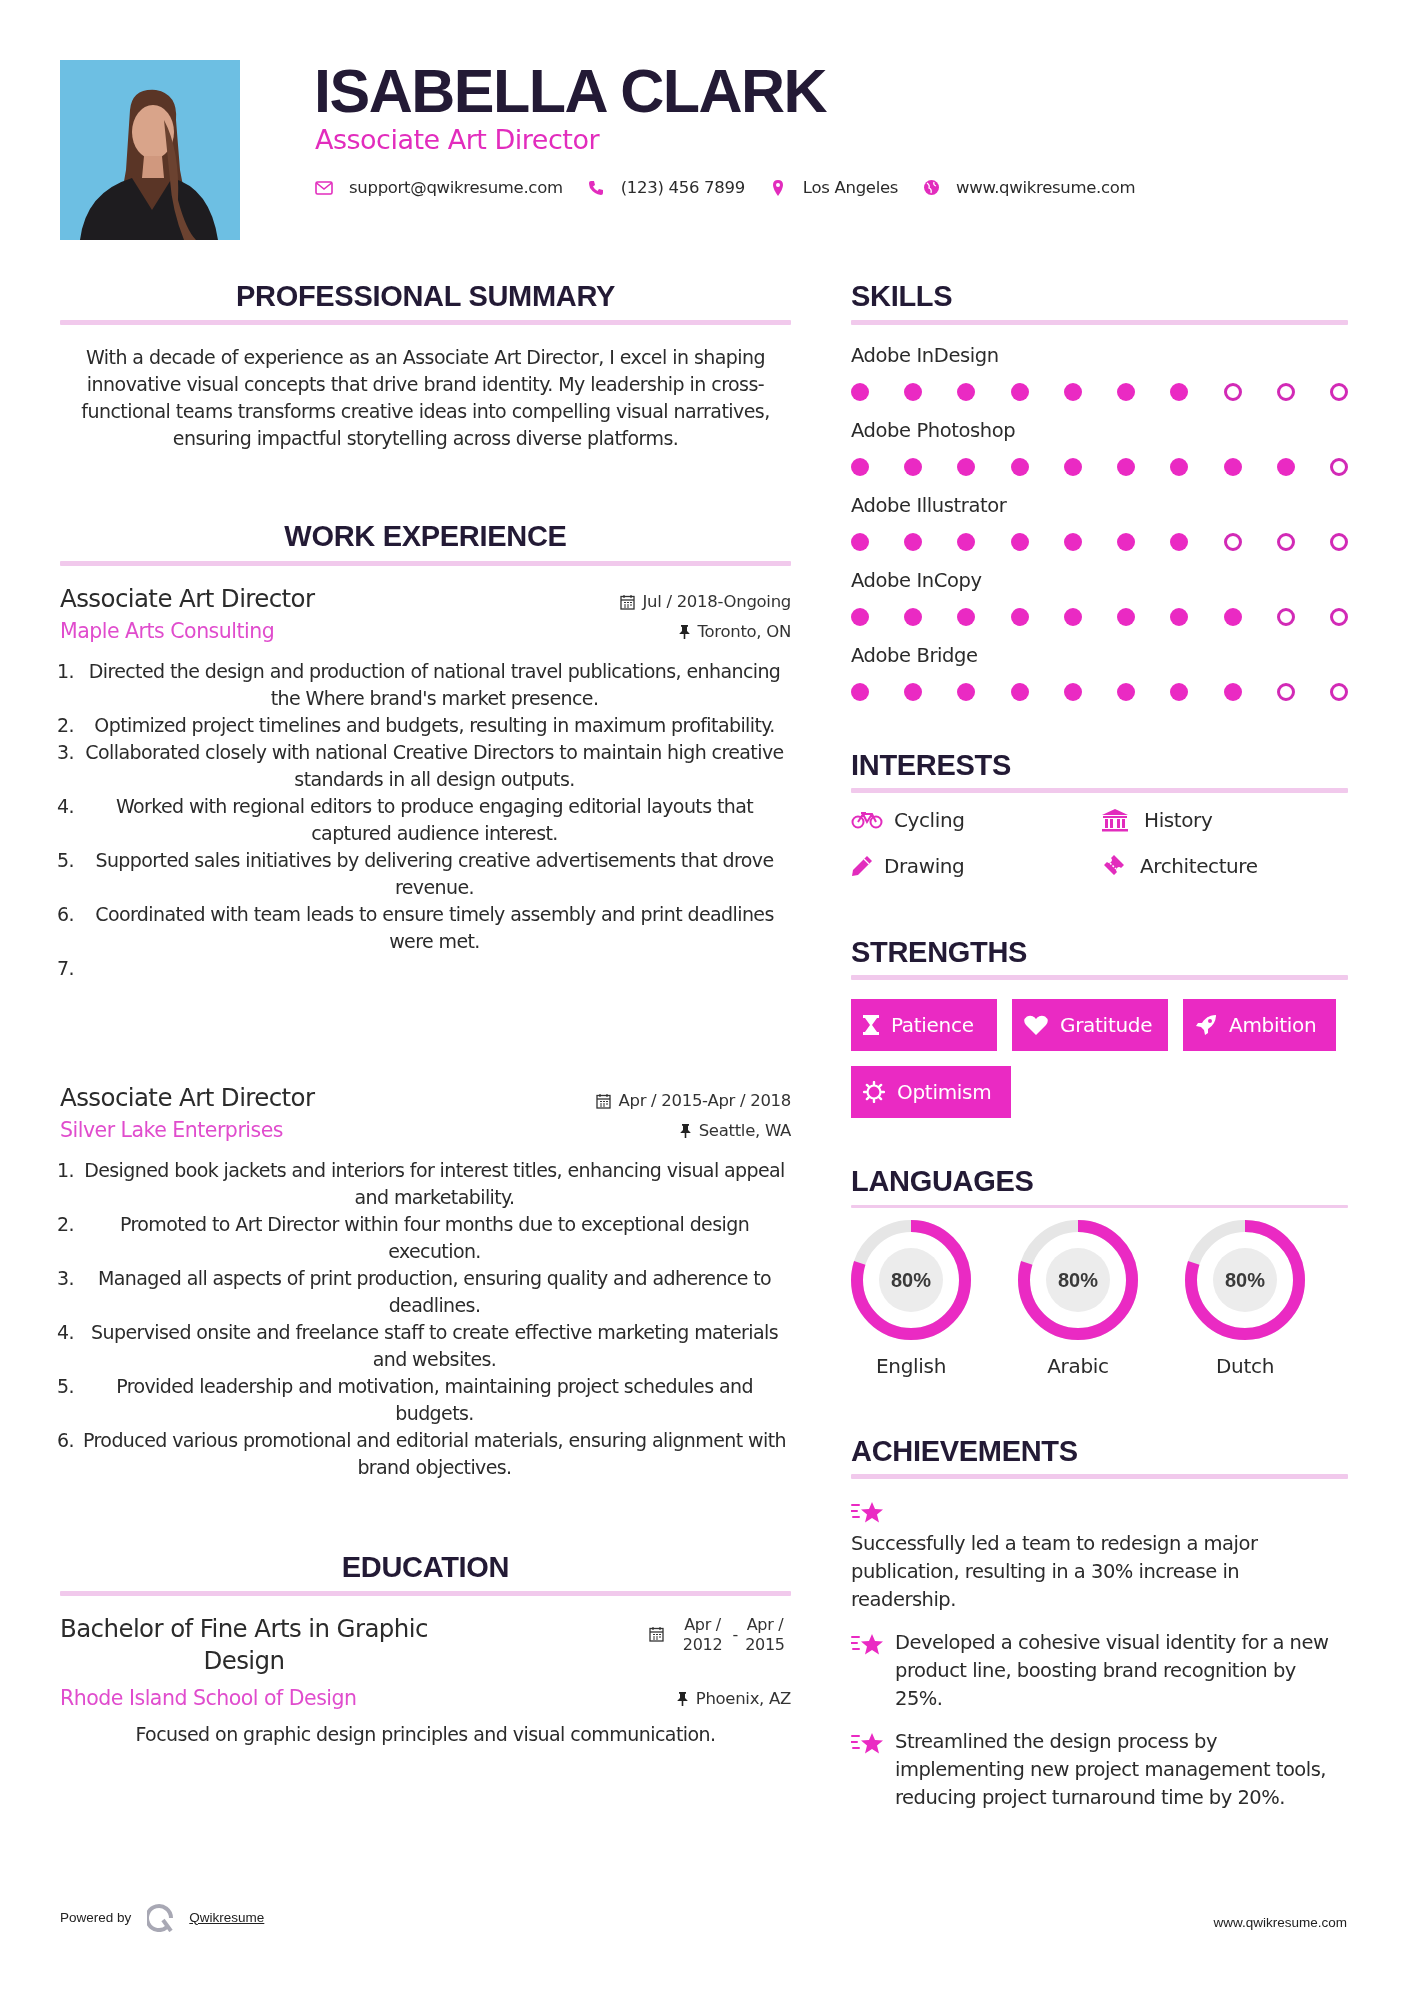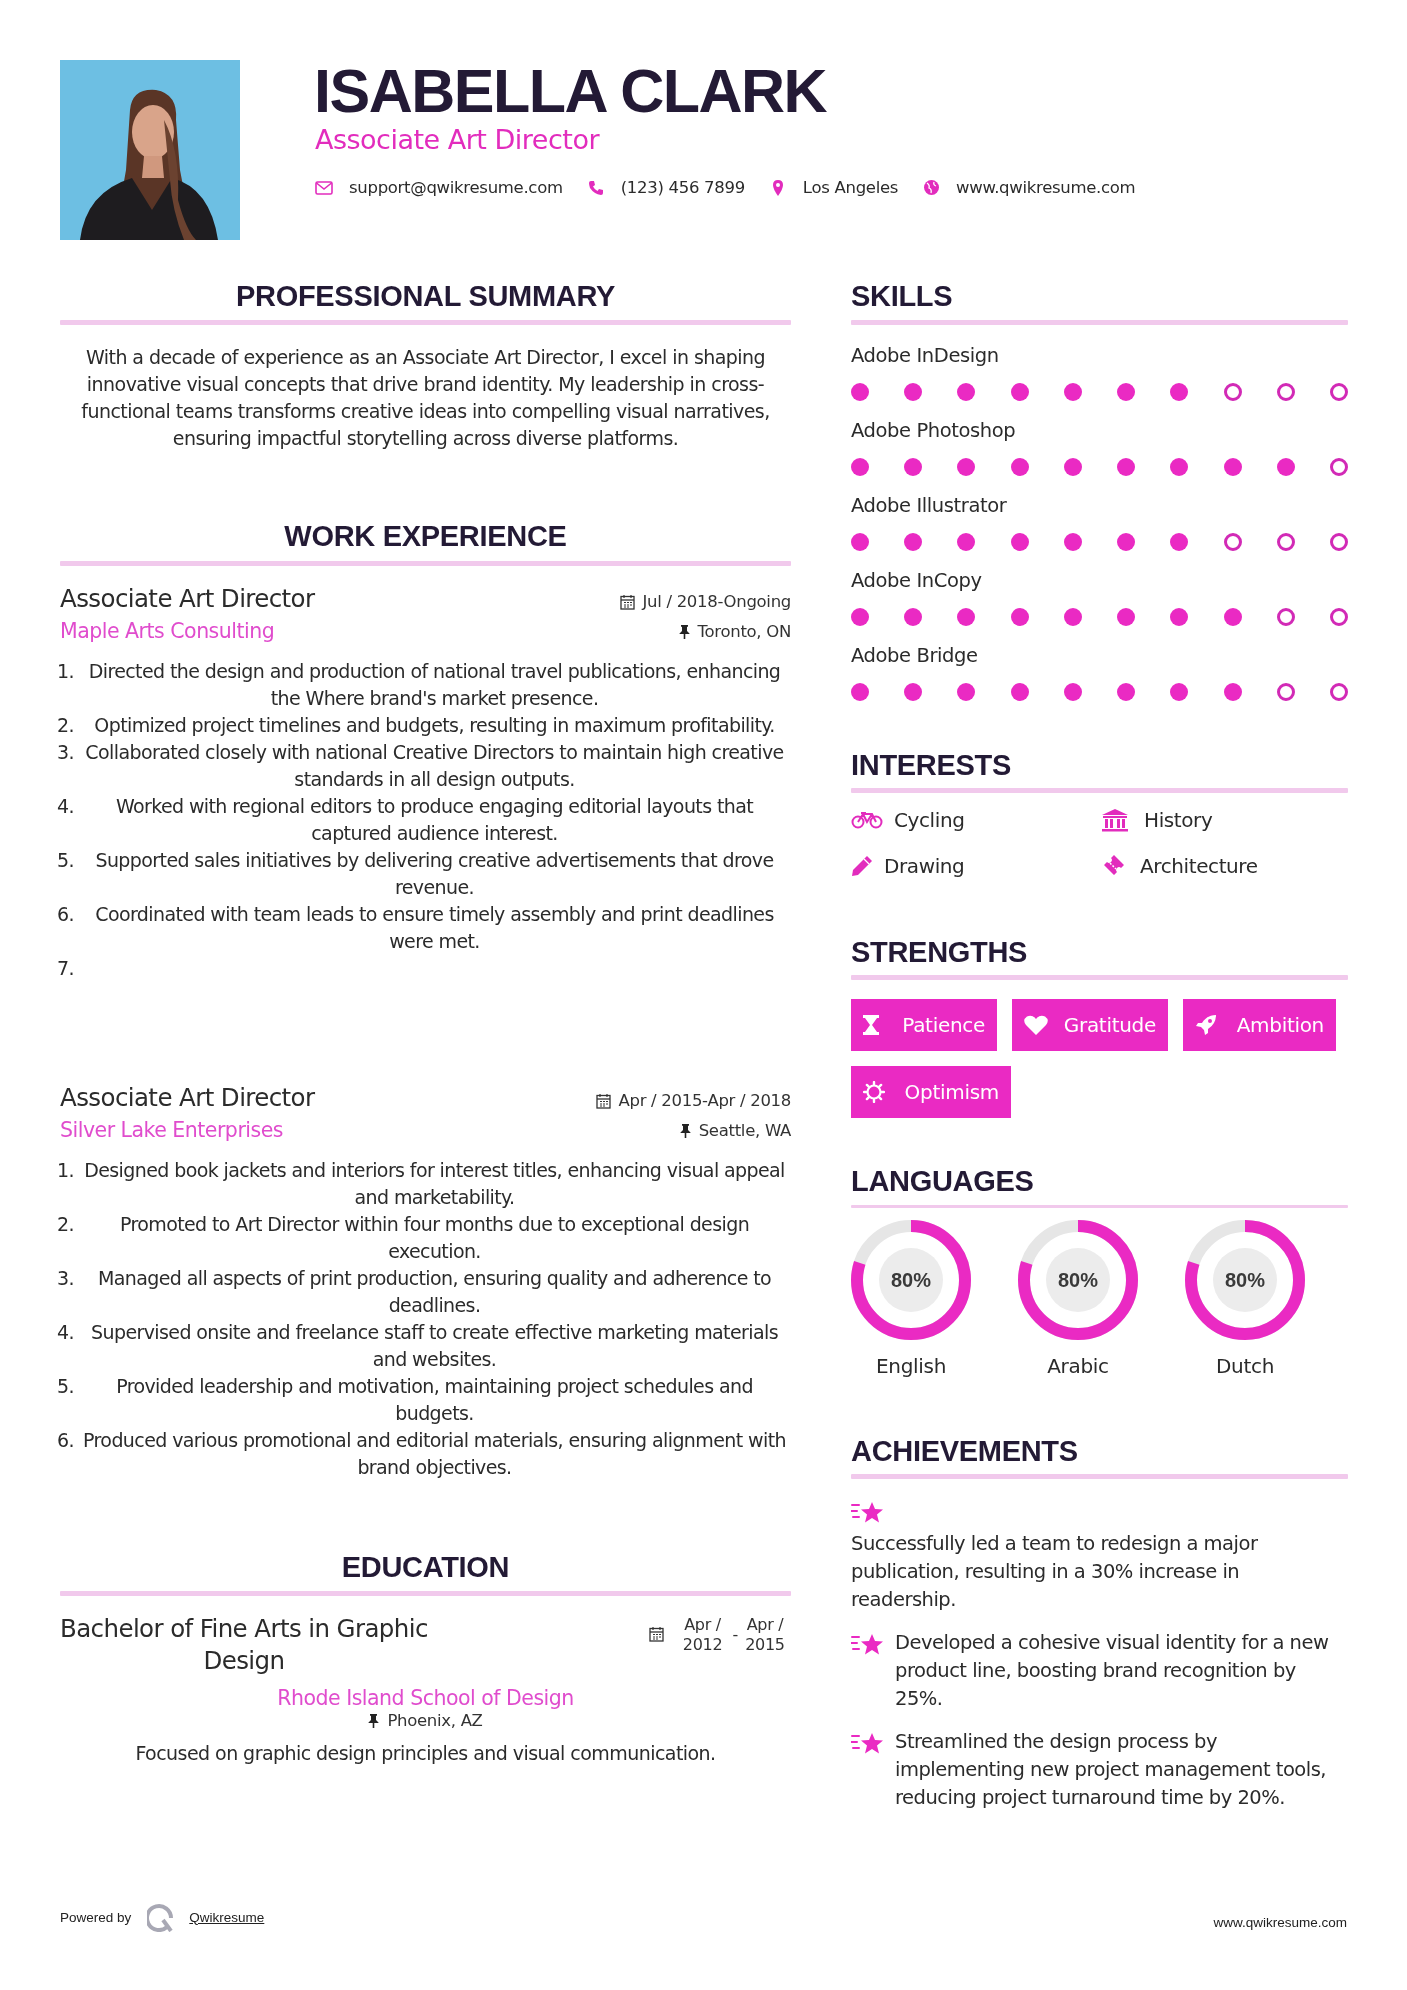--- a/index.html
+++ b/index.html
@@ -38,21 +38,21 @@
   .skill-name { font-size: 19.5px; line-height: 26px; color: #2b2b2b; letter-spacing: -0.4px; }
   .dots { display: flex; justify-content: space-between; width: 497px; height: 20px; align-items: center; margin-top: 13px; }
   .dot { width: 18px; height: 18px; border-radius: 50%; background: #ea2ac3; }
   .dot.empty { background: #fff; border: 3px solid #d22ab6; }
 
   
   .interest { display: flex; align-items: center; font-size: 20px; color: #2b2b2b; letter-spacing: -0.4px; white-space: nowrap; }
   .interest .iic { display: inline-flex; width: 34px; margin-right: 9px; }
 
   
-  .pill { background: #ea2ac3; color: #fff; height: 52px; display: flex; align-items: center; padding: 0 12px 0 12px; font-size: 20px; letter-spacing: -0.3px; white-space: nowrap; justify-content: space-between; }
+  .pill { background: #ea2ac3; color: #fff; height: 52px; display: flex; align-items: center; padding: 0 12px 0 12px; font-size: 20px; letter-spacing: -0.3px; white-space: nowrap; }
   .pill .pic { display: inline-flex; margin-right: 12px; }
 
   
   .lang { width: 120px; text-align: center; }
   .lang-ring { position: relative; width: 120px; height: 120px; }
   .lang-ring .inner { position: absolute; left: 28px; top: 28px; width: 64px; height: 64px; border-radius: 50%; background: #ececec; display: flex; align-items: center; justify-content: center; font-family: "Liberation Sans", sans-serif; font-weight: 700; font-size: 20px; color: #3a3a3a; }
   .lang-name { margin-top: 14px; font-size: 20px; color: #2b2b2b; letter-spacing: -0.3px; }
 
   
   .ach { display: flex; }
@@ -210,21 +210,21 @@
         <div>Apr /</div>
         <div>2012</div>
       </div>
       <span style="margin-top:10px; margin-right:1px;">-</span>
       <div style="width:52px;">
         <div>Apr /</div>
         <div>2015</div>
       </div>
     </div>
   </div>
-  <div style="display:flex; justify-content:space-between; align-items:center; margin-top:8px;flex-direction:column;">
+  <div style="display:flex; justify-content:space-between; align-items:center; margin-top:8px;">
     <div class="company">Rhode Island School of Design</div>
     <div class="meta">
       <span class="mic">
         <svg width="11" height="15" viewBox="0 0 11 15">
             <path d="M2 1h7v1.5L8 3v4l2.5 2.5V10H6.3v5H4.7v-5H.5v-.5L3 7V3L2 2.5Z" fill="#222"></path>
           </svg>
       </span>
       <span>Phoenix, AZ</span>
     </div>
   </div>

